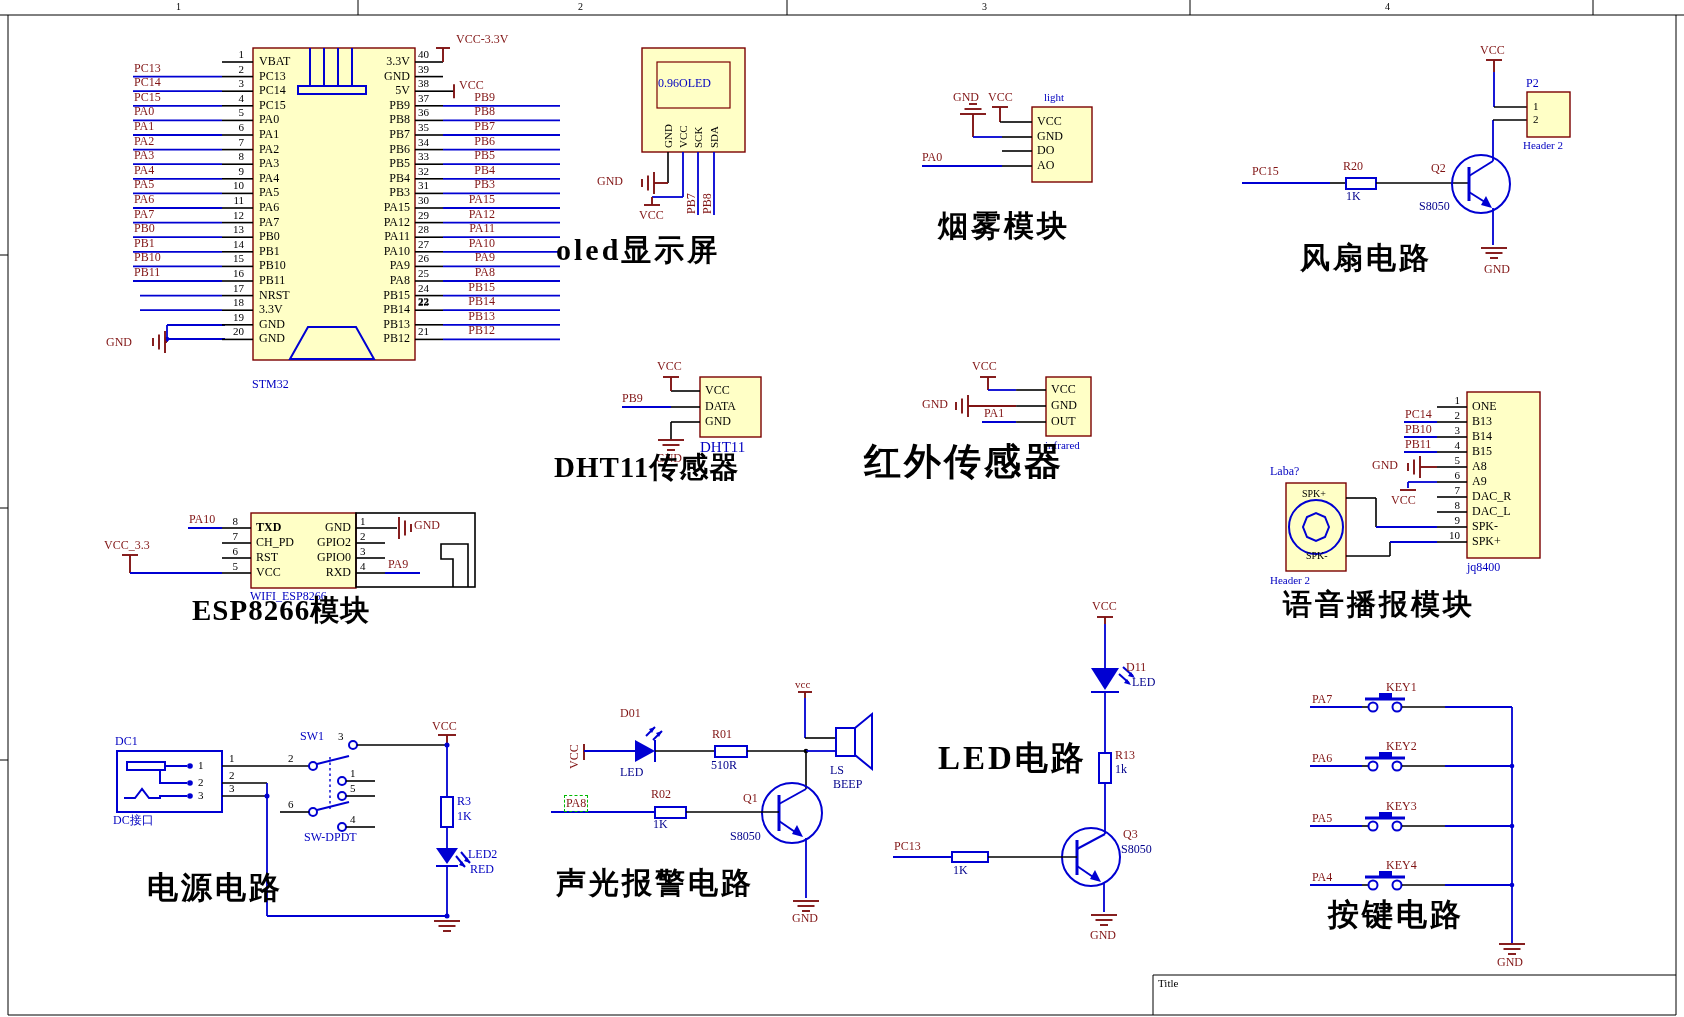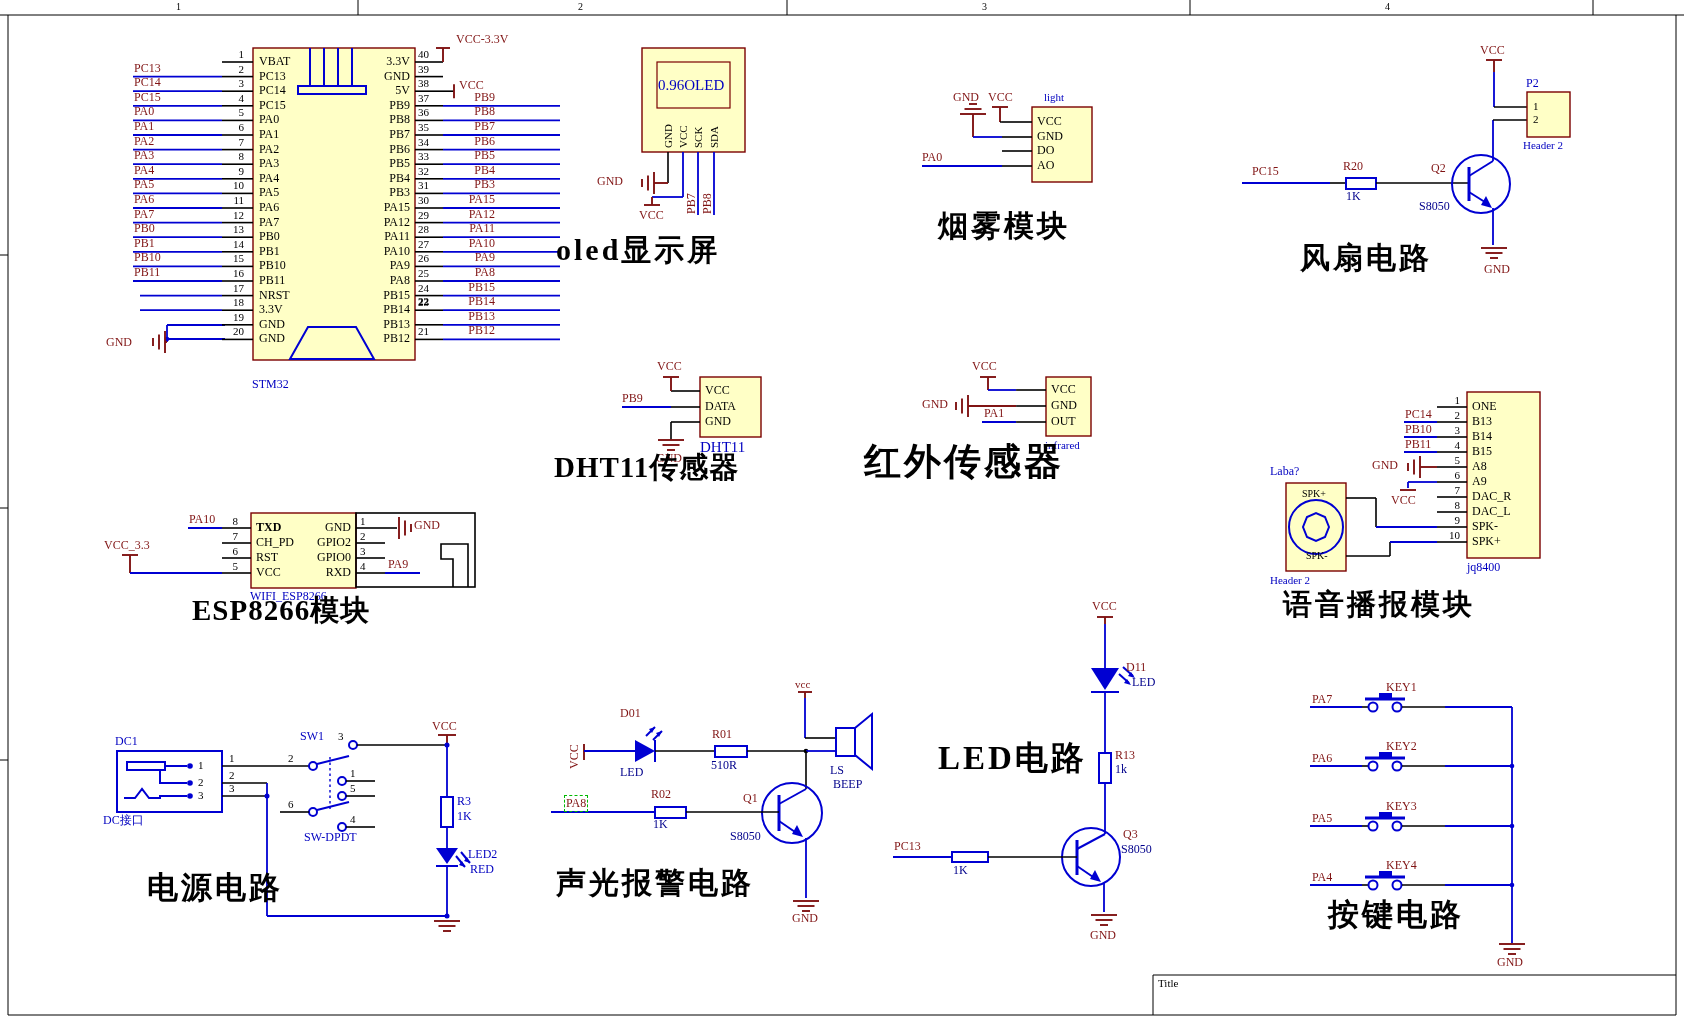--- a/index.html
+++ b/index.html
@@ -466,21 +466,21 @@
 <div class="lbl" style="left:1158px;top:977px;font-size:11px;color:#000;">Title</div>
 
 <div class="lbl des" style="left:252px;top:378px;">STM32</div>
 <div class="lbl net" style="left:106px;top:336px;">GND</div>
 
 <div class="lbl net" style="left:104px;top:539px;">VCC_3.3</div>
 <div class="lbl net" style="left:414px;top:519px;">GND</div>
 <div class="lbl des" style="left:250px;top:590px;">WIFI_ESP8266</div>
 <div class="lbl ttl" style="left:192px;top:595px;font-size:29px;letter-spacing:1px;">ESP8266模块</div>
 
-<div class="lbl des" style="left:658px;top:77px;font-size:15px;">0.96OLED</div>
+<div class="lbl des" style="left:658px;top:77px;font-size:12px;">0.96OLED</div>
 <div class="lbl net" style="left:597px;top:175px;">GND</div>
 <div class="lbl net" style="left:639px;top:209px;">VCC</div>
 <div class="lbl ttl" style="left:556px;top:233px;">oled显示屏</div>
 
 <div class="lbl des" style="left:1044px;top:91px;font-size:11px;">light</div>
 <div class="lbl net" style="left:953px;top:91px;">GND</div>
 <div class="lbl net" style="left:988px;top:91px;">VCC</div>
 <div class="lbl net" style="left:922px;top:151px;">PA0</div>
 <div class="lbl ttl" style="left:938px;top:209px;">烟雾模块</div>
 
@@ -512,21 +512,21 @@
 <div class="lbl des" style="left:1270px;top:465px;">Laba?</div>
 <div class="lbl des" style="left:1270px;top:574px;font-size:11px;">Header 2</div>
 <div class="lbl pin" style="left:1302px;top:488px;font-size:10px;">SPK+</div>
 <div class="lbl pin" style="left:1306px;top:550px;font-size:10px;">SPK-</div>
 <div class="lbl des" style="left:1467px;top:561px;">jq8400</div>
 <div class="lbl net" style="left:1372px;top:459px;">GND</div>
 <div class="lbl net" style="left:1391px;top:494px;">VCC</div>
 <div class="lbl ttl" style="left:1283px;top:589px;font-size:29px;">语音播报模块</div>
 
 <div class="lbl des" style="left:115px;top:735px;">DC1</div>
-<div class="lbl des" style="left:103px;top:814px;">DC接口</div>
+<div class="lbl des" style="left:113px;top:814px;">DC接口</div>
 <div class="lbl num" style="left:198px;top:759px;">1</div>
 <div class="lbl num" style="left:198px;top:776px;">2</div>
 <div class="lbl num" style="left:198px;top:789px;">3</div>
 <div class="lbl num" style="left:229px;top:752px;">1</div>
 <div class="lbl num" style="left:229px;top:769px;">2</div>
 <div class="lbl num" style="left:229px;top:782px;">3</div>
 <div class="lbl des" style="left:300px;top:730px;">SW1</div>
 <div class="lbl num" style="left:288px;top:752px;">2</div>
 <div class="lbl num" style="left:338px;top:730px;">3</div>
 <div class="lbl num" style="left:350px;top:767px;">1</div>

